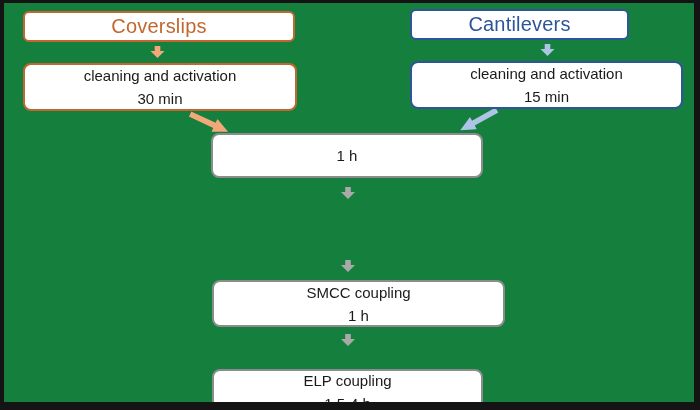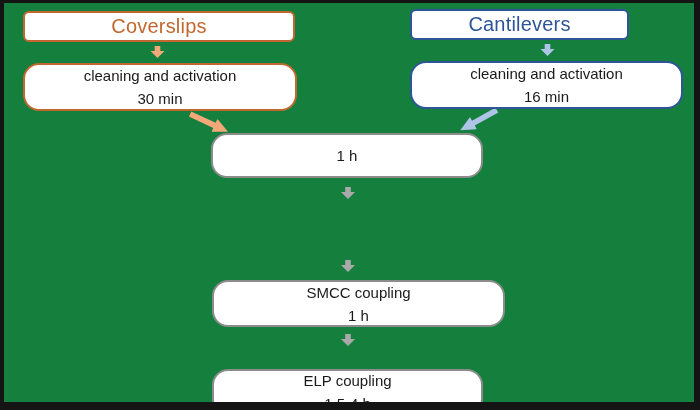--- a/index.html
+++ b/index.html
@@ -12,21 +12,21 @@
     border-style: solid; border-color: var(--frame, #141414);
     border-width: 3px 6px 8px 4px;
   }
 
   .box {
     position: absolute; background: #ffffff; border: 2px solid;
     display: flex; flex-direction: column; align-items: center; justify-content: center;
     text-align: center; box-sizing: border-box; z-index: 2;
   }
   .title-box { border-radius: 6px; font-size: 20px; letter-spacing: 0.2px; }
-  .step-box  { border-radius: 16px; font-size: 15px; color: var(--text, #1a1a1a); line-height: 23px; }
+  .step-box  { border-radius: 8px; font-size: 15px; color: var(--text, #1a1a1a); line-height: 23px; }
 
   .orange { border-color: var(--orange, #C2672F); }
   .orange.title-box { color: var(--orange, #C2672F); }
   .blue { border-color: var(--blue, #2E5597); }
   .blue.title-box { color: var(--blue, #2E5597); }
   .gray { border-color: var(--gray-border, #8C8C8C); }
 
   
   .b-cov-title  { left: 23px;  top: 11px;  width: 272px; height: 31px; }
   .b-cant-title { left: 410px; top: 9px;   width: 219px; height: 31px; }
@@ -80,21 +80,21 @@
   <div class="box title-box blue b-cant-title">
     <span>Cantilevers</span>
   </div>
   <div class="arrow c-blue-light a-cant">
     <svg width="15" height="12" viewBox="0 0 14 12">
         <path fill="currentColor" d="M4.2 0 H9.8 V5 H14 L7 12 L0 5 H4.2 Z"></path>
       </svg>
   </div>
   <div class="box step-box blue b-cant-step">
     <span>cleaning and activation</span>
-    <span>16 min</span>
+    <span>15 min</span>
   </div>
   <div class="arrow diag c-blue-light a-diag-cant">
     <svg width="42" height="14" viewBox="0 0 42 14">
         <path fill="currentColor" d="M0 4.2 H27 V0 L42 7 L27 14 V9.8 H0 Z"></path>
       </svg>
   </div>
 
   <div class="box step-box gray b-silan">
     <span>1 h</span>
   </div>

